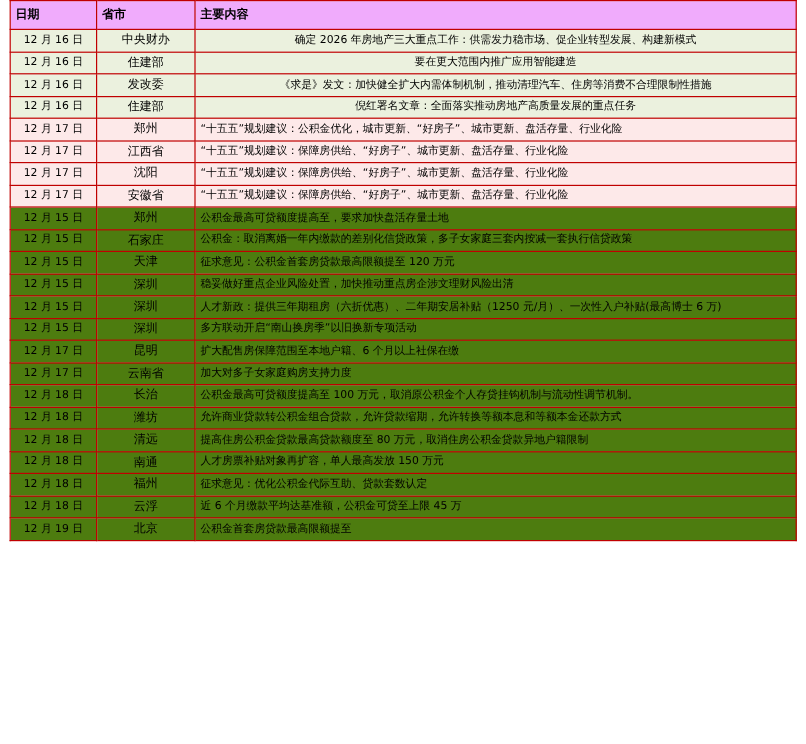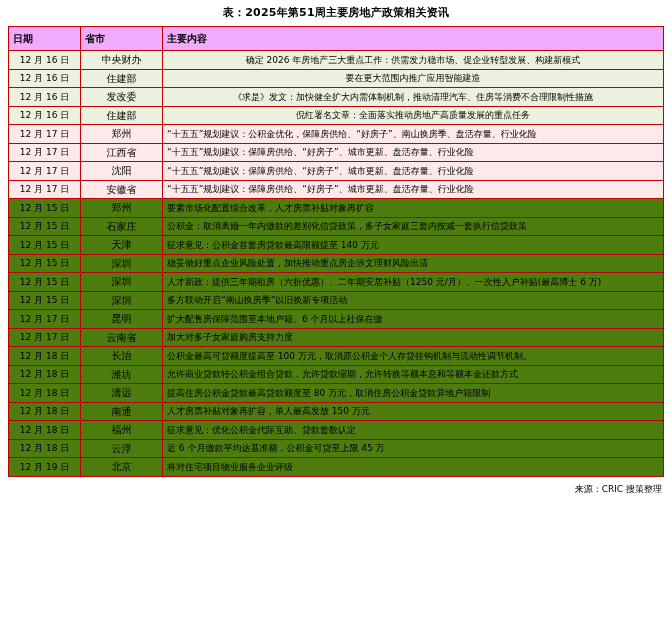--- a/index.html
+++ b/index.html
@@ -71,21 +71,20 @@
     text-align: right;
     font-size: 9px;
     color: #000;
     padding: 6px 2px 0 0;
   }
 </style>
 </head>
 <body>
 
 <div class="page">
-  <div class="title">表：2025年第51周主要房地产政策相关资讯</div>
 
   <table class="grid">
     <colgroup>
       <col style="width:72px">
       <col style="width:82px">
       <col>
     </colgroup>
     <thead>
       <tr>
         <th>日期</th>
@@ -110,51 +109,51 @@
           <td class="content">《求是》发文：加快健全扩大内需体制机制，推动清理汽车、住房等消费不合理限制性措施</td>
         </tr>
         <tr class="tone-green">
           <td class="date">12 月 16 日</td>
           <td class="city">住建部</td>
           <td class="content">倪红署名文章：全面落实推动房地产高质量发展的重点任务</td>
         </tr>
         <tr class="tone-pink">
           <td class="date">12 月 17 日</td>
           <td class="city">郑州</td>
-          <td class="content">“十五五”规划建议：公积金优化，保障房供给、“好房子”、南山换房季、盘活存量、行业化险</td>
+          <td class="content">“十五五”规划建议：公积金优化，城市更新、“好房子”、城市更新、盘活存量、行业化险</td>
         </tr>
         <tr class="tone-pink">
           <td class="date">12 月 17 日</td>
           <td class="city">江西省</td>
           <td class="content">“十五五”规划建议：保障房供给、“好房子”、城市更新、盘活存量、行业化险</td>
         </tr>
         <tr class="tone-pink">
           <td class="date">12 月 17 日</td>
           <td class="city">沈阳</td>
           <td class="content">“十五五”规划建议：保障房供给、“好房子”、城市更新、盘活存量、行业化险</td>
         </tr>
         <tr class="tone-pink">
           <td class="date">12 月 17 日</td>
           <td class="city">安徽省</td>
           <td class="content">“十五五”规划建议：保障房供给、“好房子”、城市更新、盘活存量、行业化险</td>
         </tr>
         <tr class="tone-white">
           <td class="date">12 月 15 日</td>
           <td class="city">郑州</td>
-          <td class="content">要素市场化配置综合改革，人才房票补贴对象再扩容</td>
+          <td class="content">公积金最高可贷额度提高至，要求加快盘活存量土地</td>
         </tr>
         <tr class="tone-white">
           <td class="date">12 月 15 日</td>
           <td class="city">石家庄</td>
           <td class="content">公积金：取消离婚一年内缴款的差别化信贷政策，多子女家庭三套内按减一套执行信贷政策</td>
         </tr>
         <tr class="tone-white">
           <td class="date">12 月 15 日</td>
           <td class="city">天津</td>
-          <td class="content">征求意见：公积金首套房贷款最高限额提至 140 万元</td>
+          <td class="content">征求意见：公积金首套房贷款最高限额提至 120 万元</td>
         </tr>
         <tr class="tone-white">
           <td class="date">12 月 15 日</td>
           <td class="city">深圳</td>
           <td class="content">稳妥做好重点企业风险处置，加快推动重点房企涉文理财风险出清</td>
         </tr>
         <tr class="tone-white">
           <td class="date">12 月 15 日</td>
           <td class="city">深圳</td>
           <td class="content">人才新政：提供三年期租房（六折优惠）、二年期安居补贴（1250 元/月）、一次性入户补贴(最高博士 6 万)</td>
@@ -200,19 +199,18 @@
           <td class="content">征求意见：优化公积金代际互助、贷款套数认定</td>
         </tr>
         <tr class="tone-white">
           <td class="date">12 月 18 日</td>
           <td class="city">云浮</td>
           <td class="content">近 6 个月缴款平均达基准额，公积金可贷至上限 45 万</td>
         </tr>
         <tr class="tone-white">
           <td class="date">12 月 19 日</td>
           <td class="city">北京</td>
-          <td class="content">将对住宅项目物业服务企业评级</td>
+          <td class="content">公积金首套房贷款最高限额提至</td>
         </tr>
       </tbody>
   </table>
 
-  <div class="source">来源：CRIC 搜策整理</div>
 </div>
 
 </body></html>

